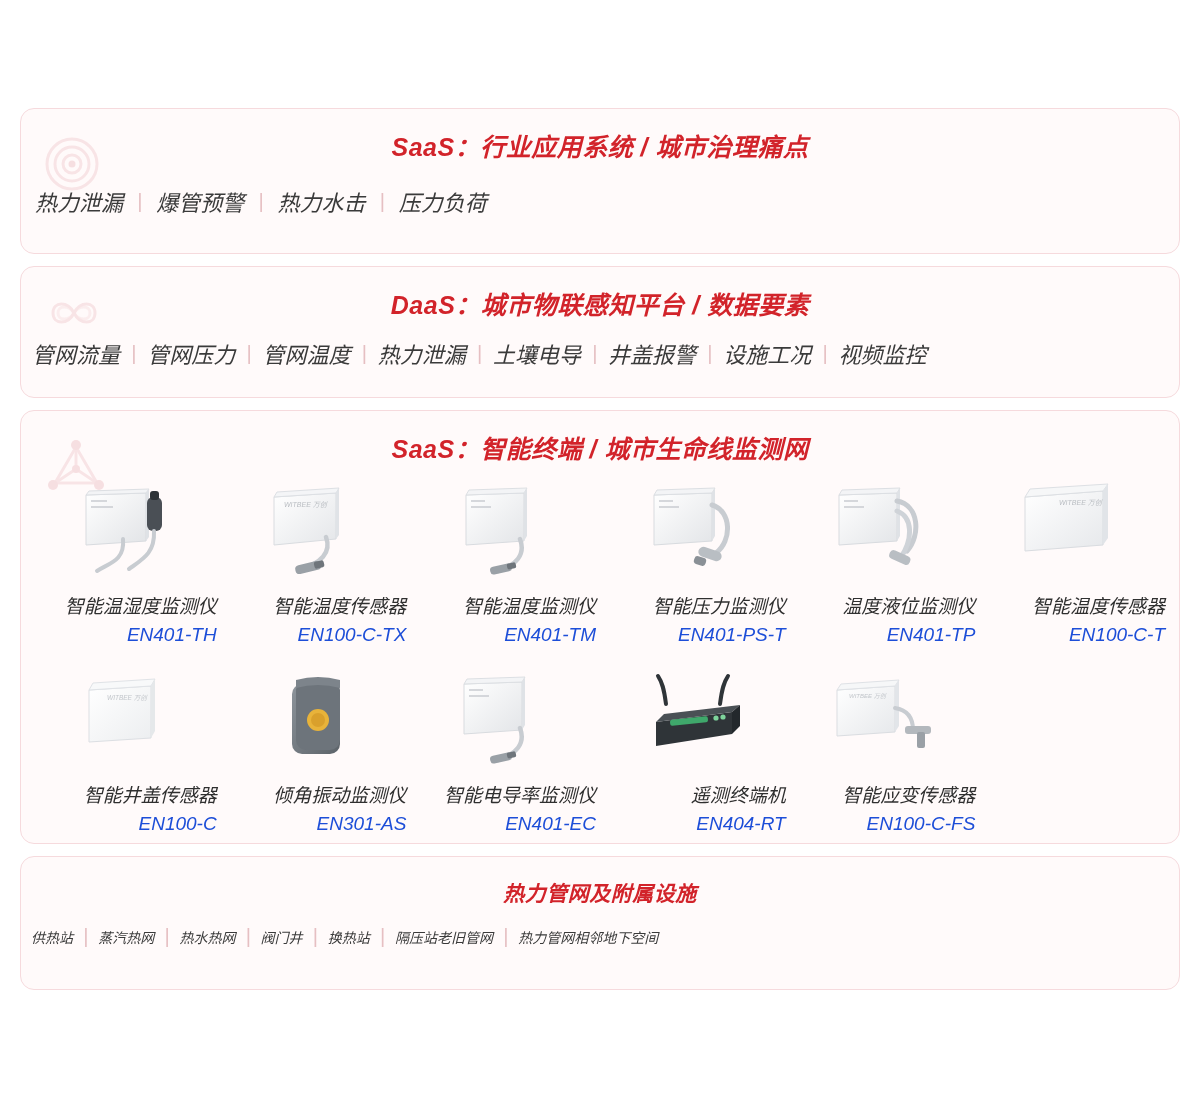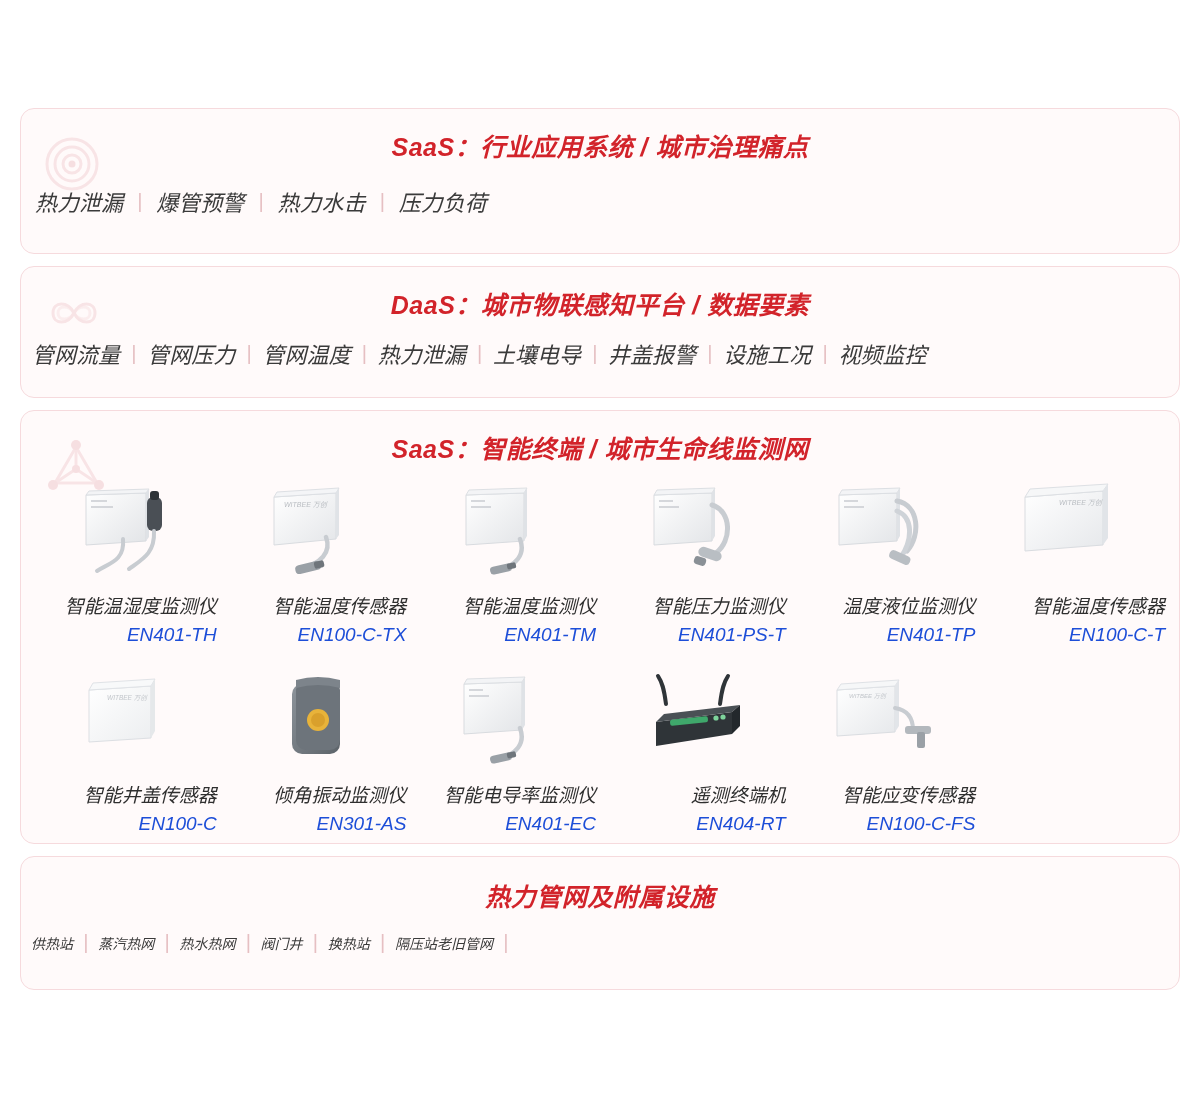--- a/index.html
+++ b/index.html
@@ -111,21 +111,21 @@
     white-space: nowrap;
   }
   .cap .model {
     display: block;
     font-size: 19px;
     color: #1d4ed8;
   }
 
   
   .band-bottom { height: 132px; }
-  .band-bottom .band-title { padding-top: 20px; font-size: 25px; text-align: center; }
+  .band-bottom .band-title { padding-top: 20px; font-size: 21px; text-align: center; }
   .band-bottom .tags { margin-top: 18px; }
   .band-bottom .tag { padding: 0 10px; font-size: 14px; }
 </style>
 </head>
 <body>
 
 <div class="page">
 
   <section class="band band-saas">
     <span class="wm">
@@ -470,16 +470,17 @@
       <span class="tag">蒸汽热网</span>
       <span class="sep">|</span>
       <span class="tag">热水热网</span>
       <span class="sep">|</span>
       <span class="tag">阀门井</span>
       <span class="sep">|</span>
       <span class="tag">换热站</span>
       <span class="sep">|</span>
       <span class="tag">隔压站老旧管网</span>
       <span class="sep">|</span>
+      <span class="tag">热力管网相邻地下空间</span>
     </div>
   </section>
 
 </div>
 
 </body></html>

